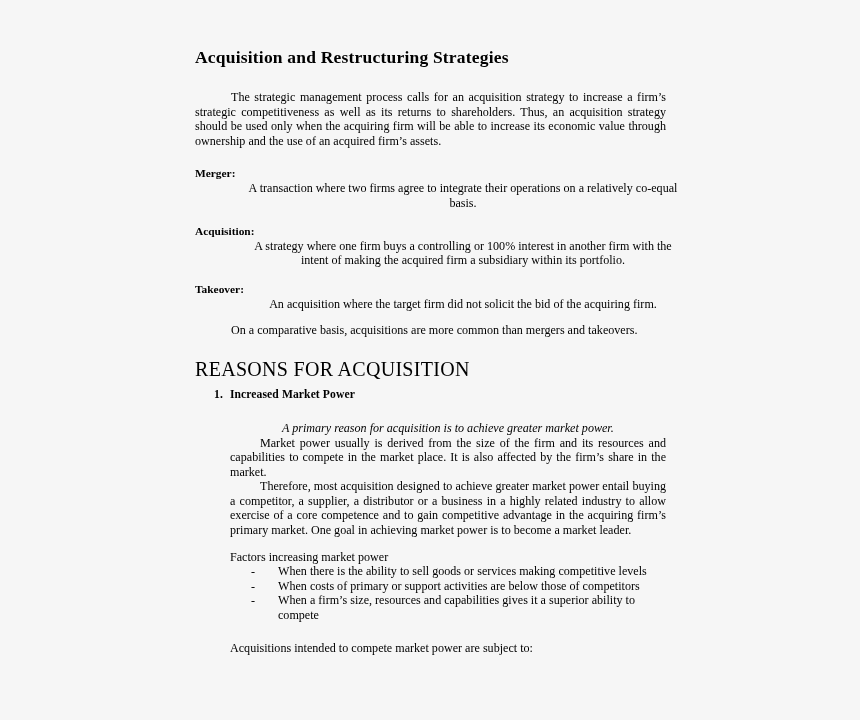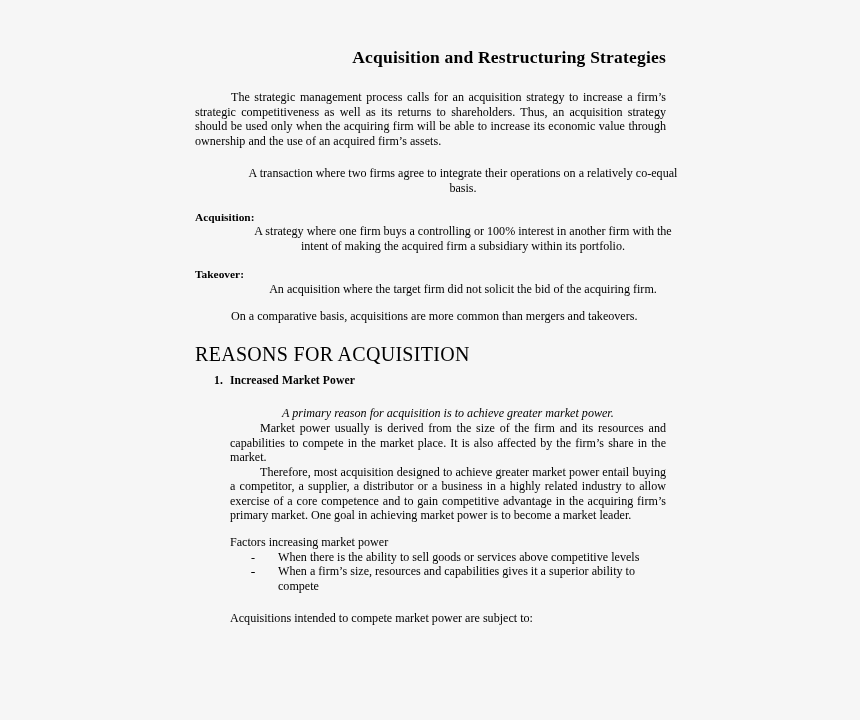--- a/index.html
+++ b/index.html
@@ -21,21 +21,21 @@
     height: 720px;
     box-sizing: border-box;
   }
 
   
   .doc-title {
     position: absolute;
     left: 195px;
     top: 36px;
     width: 471px;
-    text-align: right;
+    text-align: left;
     font-size: 17.5px;
     font-weight: bold;
     letter-spacing: 0.2px;
     line-height: 1.1;
   }
 
   
   .content {
     position: absolute;
     left: 195px;
@@ -139,20 +139,21 @@
 <div class="page">
 
   <h1 class="doc-title">Acquisition and Restructuring Strategies</h1>
 
   <div class="content">
 
     <p class="para-just indent-first">The strategic management process calls for an acquisition strategy to increase a firm’s strategic competitiveness as well as its returns to shareholders.   Thus, an acquisition strategy should be used only when the acquiring firm will be able to increase its economic value through ownership and the use of an acquired firm’s assets.</p>
 
     <div class="spacer-md"></div>
 
+    <p class="def-term first">Merger:</p>
     <p class="def-body">A transaction where two firms agree to integrate their operations on a relatively co-equal basis.</p>
 
     <p class="def-term">Acquisition:</p>
     <p class="def-body">A strategy where one firm buys a controlling or 100% interest in another firm with the intent of making the acquired firm a subsidiary within its portfolio.</p>
 
     <p class="def-term">Takeover:</p>
     <p class="def-body">An acquisition where the target firm did not solicit the bid of the acquiring firm.</p>
 
     <div class="spacer-sm"></div>
 
@@ -176,24 +177,25 @@
       <p class="flow">Therefore, most acquisition designed to achieve greater market power entail buying a competitor, a supplier, a distributor or a business in a highly related industry to allow exercise of a core competence and to gain competitive advantage in the acquiring firm’s primary market.   One goal in achieving market power is to become a market leader.</p>
     </div>
 
     <div class="spacer-sm"></div>
 
     <p class="factors-label">Factors increasing market power</p>
 
     <ul class="factors-list">
       <li>
         <span class="dash">-</span>
-        <span>When there is the ability to sell goods or services above competitive levels</span>
+        <span>When there is the ability to sell goods or services making competitive levels</span>
       </li>
       <li>
         <span class="dash">-</span>
+        <span>When costs of primary or support activities are below those of competitors</span>
       </li>
       <li class="no-just">
         <span class="dash">-</span>
         <span>When a firm’s size, resources and capabilities gives it a superior ability to compete</span>
       </li>
     </ul>
 
     <div class="spacer-md"></div>
 
     <p class="closing-line">Acquisitions intended to compete market power are subject to:</p>

